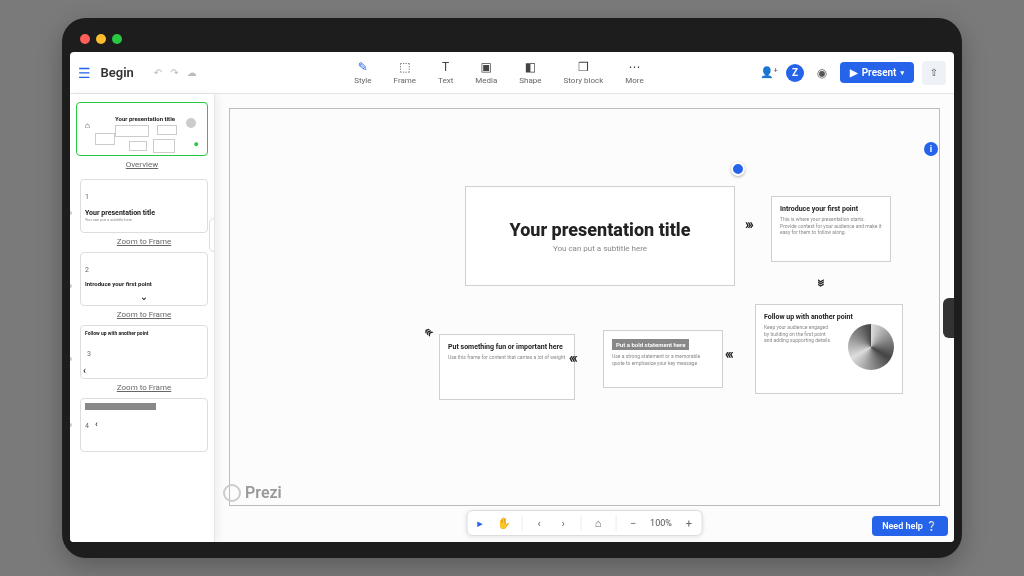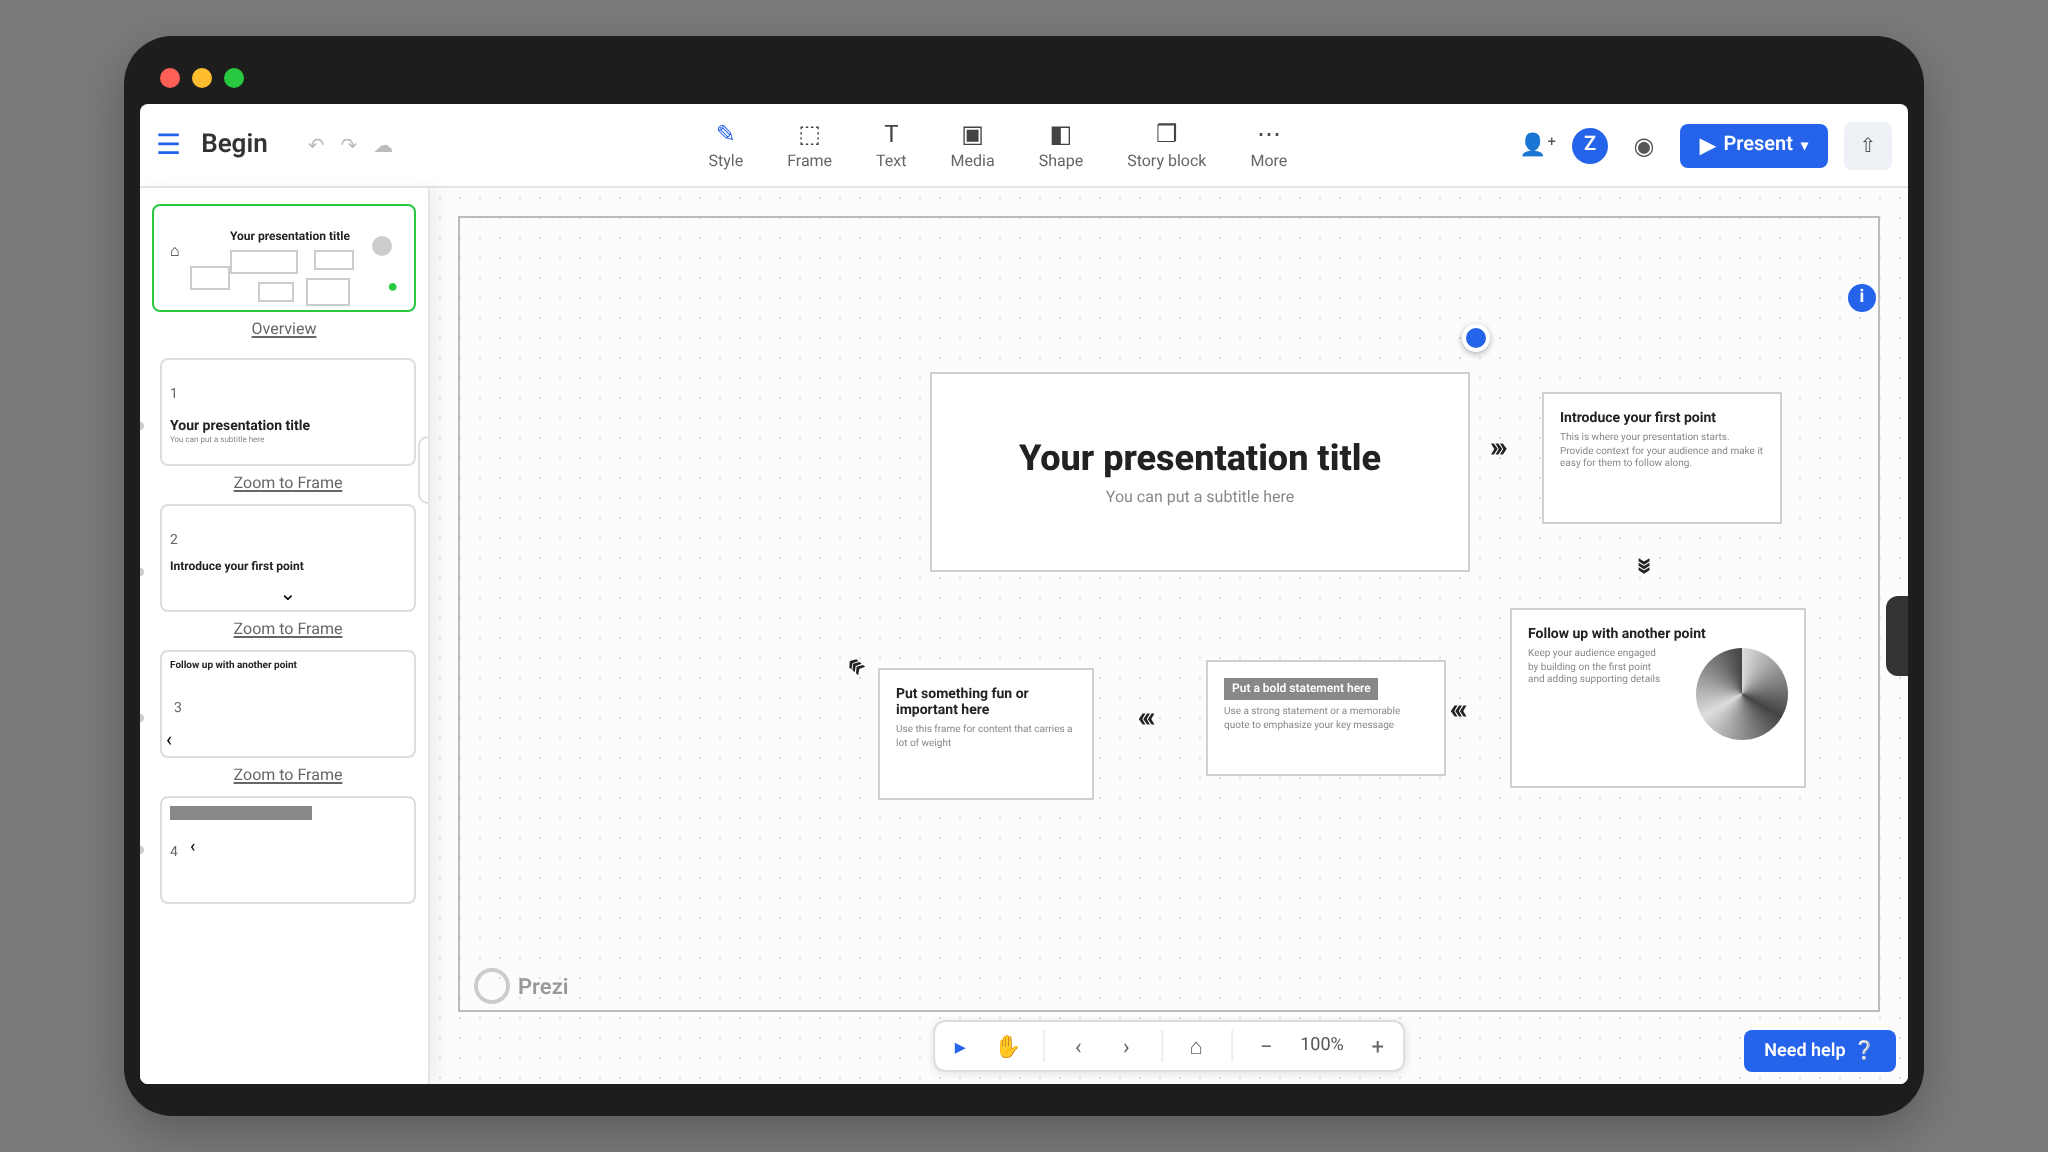--- a/index.html
+++ b/index.html
@@ -31,31 +31,31 @@
 .thumb-group { margin-bottom: 10px; }
 .thumb { background: #fff; border: 1px solid #ddd; border-radius: 4px; height: 54px; margin-bottom: 4px; position: relative; overflow: hidden; cursor: pointer; padding: 4px; }
 .thumb.selected { border: 1.5px solid #28c840; }
 .thumb-label { font-size: 8px; color: #666; text-align: center; margin-bottom: 6px; text-decoration: underline; }
 .thumb-wrap { position: relative; padding-left: 4px; }
 .bullet { position: absolute; left: -8px; top: 50%; transform: translateY(-50%); width: 4px; height: 4px; border-radius: 50%; background: #ccc; }
 .thumb-inner-title { font-size: 6px; font-weight: 700; color: #222; }
 .thumb-inner-sub { font-size: 4px; color: #888; }
 .canvas-area { flex: 1; position: relative; background-image: radial-gradient(#ddd 0.5px, transparent 0.5px); background-size: 10px 10px; background-color: #fcfcfc; overflow: hidden; }
 .canvas-frame { position: absolute; inset: 14px 14px 36px 14px; border: 1px solid #bbb; }
-.prezi-logo { position: absolute; bottom: 40px; left: 22px; font-size: 11px; color: #999; font-weight: 600; display: flex; align-items: center; gap: 4px; }
+.prezi-logo { position: absolute; bottom: 40px; left: 8px; font-size: 16px; color: #999; font-weight: 600; display: flex; align-items: center; gap: 4px; }
 .prezi-logo::before { content: ''; width: 14px; height: 14px; border: 2px solid #ccc; border-radius: 50%; display: inline-block; }
 
 
 .frame { position: absolute; background: #fff; border: 1px solid #d0d0d0; padding: 8px; font-size: 0; }
 .f-title { left: 250px; top: 92px; width: 270px; height: 100px; display:flex; flex-direction:column; align-items:center; justify-content:center; }
 .f-title h1 { font-size: 18px; font-weight: 800; color: #222; }
 .f-title p { font-size: 8px; color: #888; margin-top: 4px; }
 .f-intro { left: 556px; top: 102px; width: 120px; height: 66px; }
 .f-closing { left: 80px; top: 150px; width: 130px; height: 74px; }
-.f-fun { left: 224px; top: 240px; width: 108px; height: 66px; }
+.f-fun { left: 224px; top: 240px; width: 136px; height: 66px; }
 .f-bold { left: 388px; top: 236px; width: 120px; height: 58px; }
 .f-follow { left: 540px; top: 210px; width: 148px; height: 90px; }
 .frame-title { font-size: 7px; font-weight: 700; color: #222; margin-bottom: 3px; }
 .frame-body { font-size: 5px; color: #888; line-height: 1.3; }
 .frame-hl { background: #888; color: #fff; padding: 2px 4px; font-size: 6px; font-weight: 600; display: inline-block; margin-bottom: 3px; }
 .spiral { width: 46px; height: 46px; background: conic-gradient(from 0deg, #ddd, #444, #ddd, #444); border-radius: 50%; float: right; margin-left: 4px; }
 .arrows { position: absolute; font-weight: 900; color: #222; font-size: 14px; letter-spacing: -2px; }
 .ar1 { left: 530px; top: 122px; }
 .ar2 { left: 604px; top: 180px; transform: rotate(90deg); }
 .ar3 { left: 512px; top: 254px; transform: rotate(180deg); }

